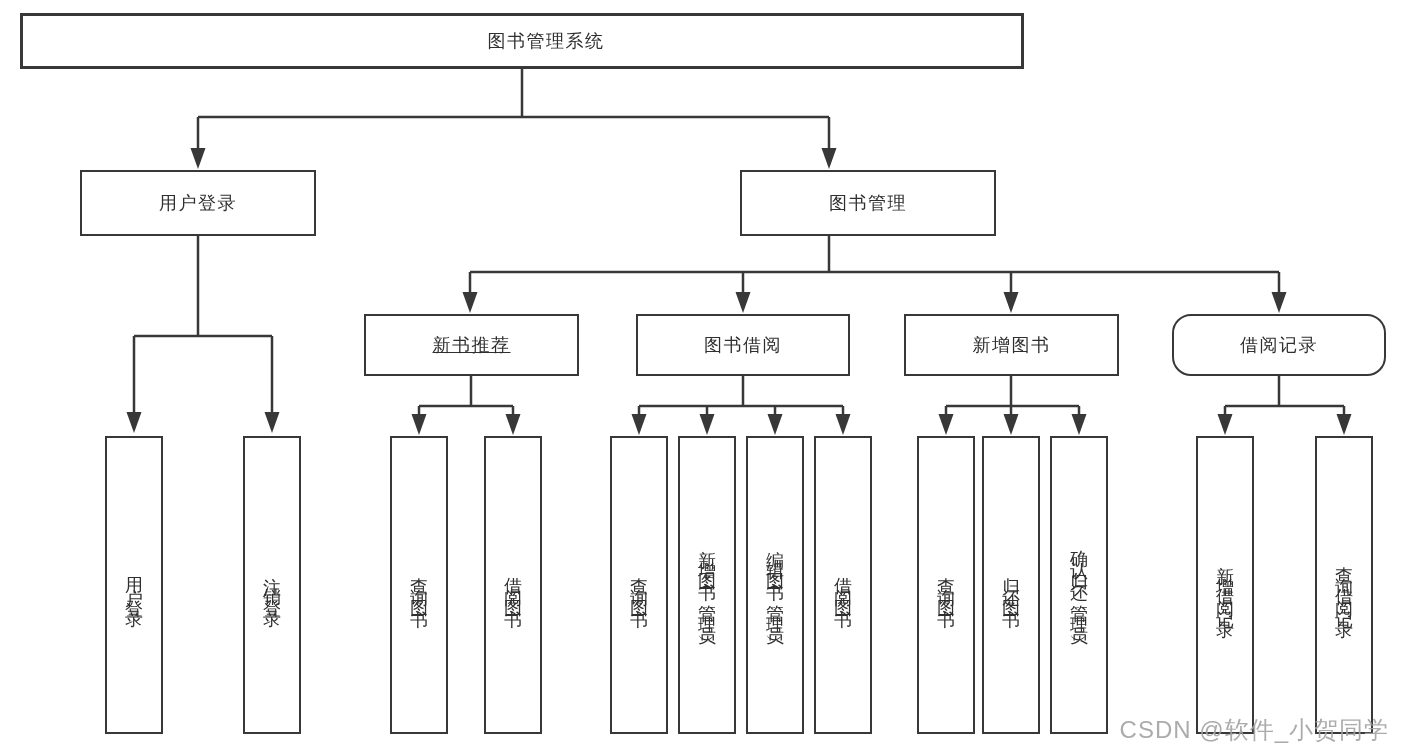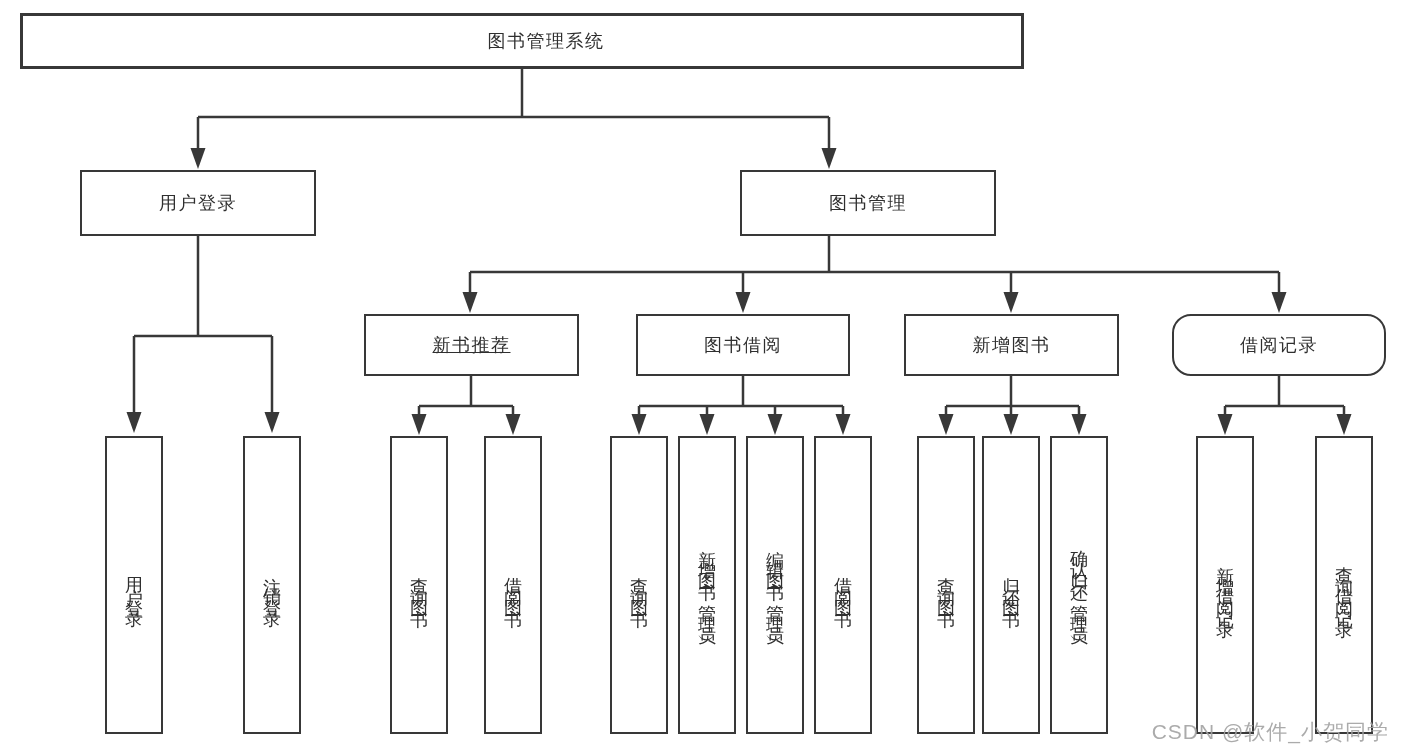--- a/index.html
+++ b/index.html
@@ -41,21 +41,21 @@
   }
   .l-1{left:105px;} .l-2{left:243px;}
   .l-3{left:390px;} .l-4{left:484px;}
   .l-5{left:610px;} .l-6{left:678px;} .l-7{left:746px;} .l-8{left:814px;}
   .l-9{left:917px;} .l-10{left:982px;} .l-11{left:1050px;}
   .l-12{left:1196px;} .l-13{left:1315px;}
   svg.wires{position:absolute;left:0;top:0;z-index:1;pointer-events:none;}
   .watermark{
     position:absolute;
     right:16px;bottom:1px;
-    font-size:21px;
+    font-size:24px;
     color:#a3a3a3;
     opacity:0.9;
     letter-spacing:1px;
     z-index:3;
     white-space:nowrap;
   }
 </style>
 </head>
 <body>
 

